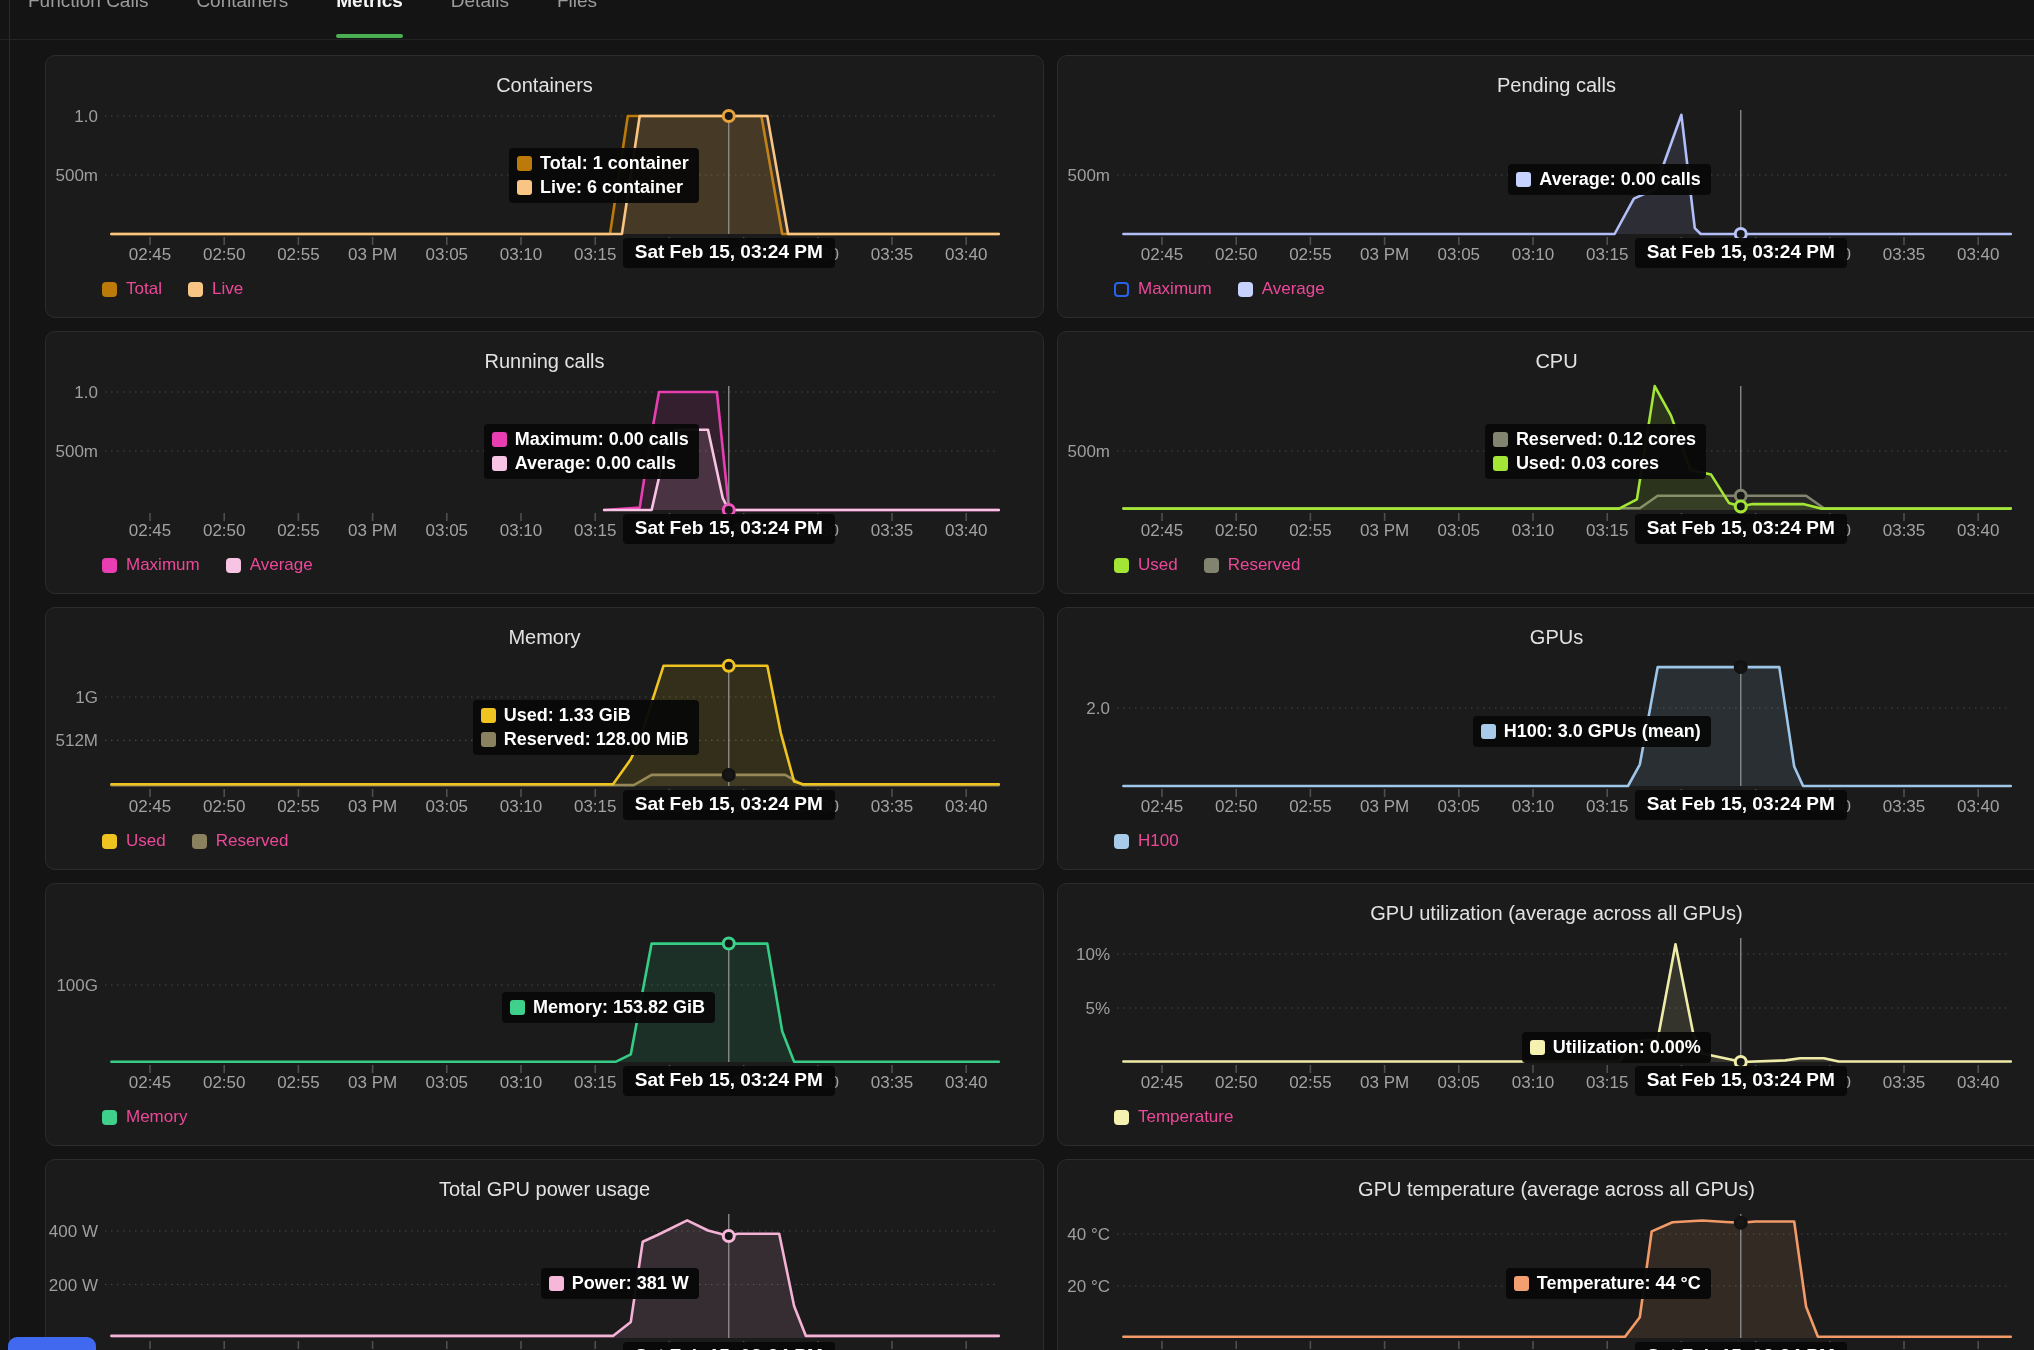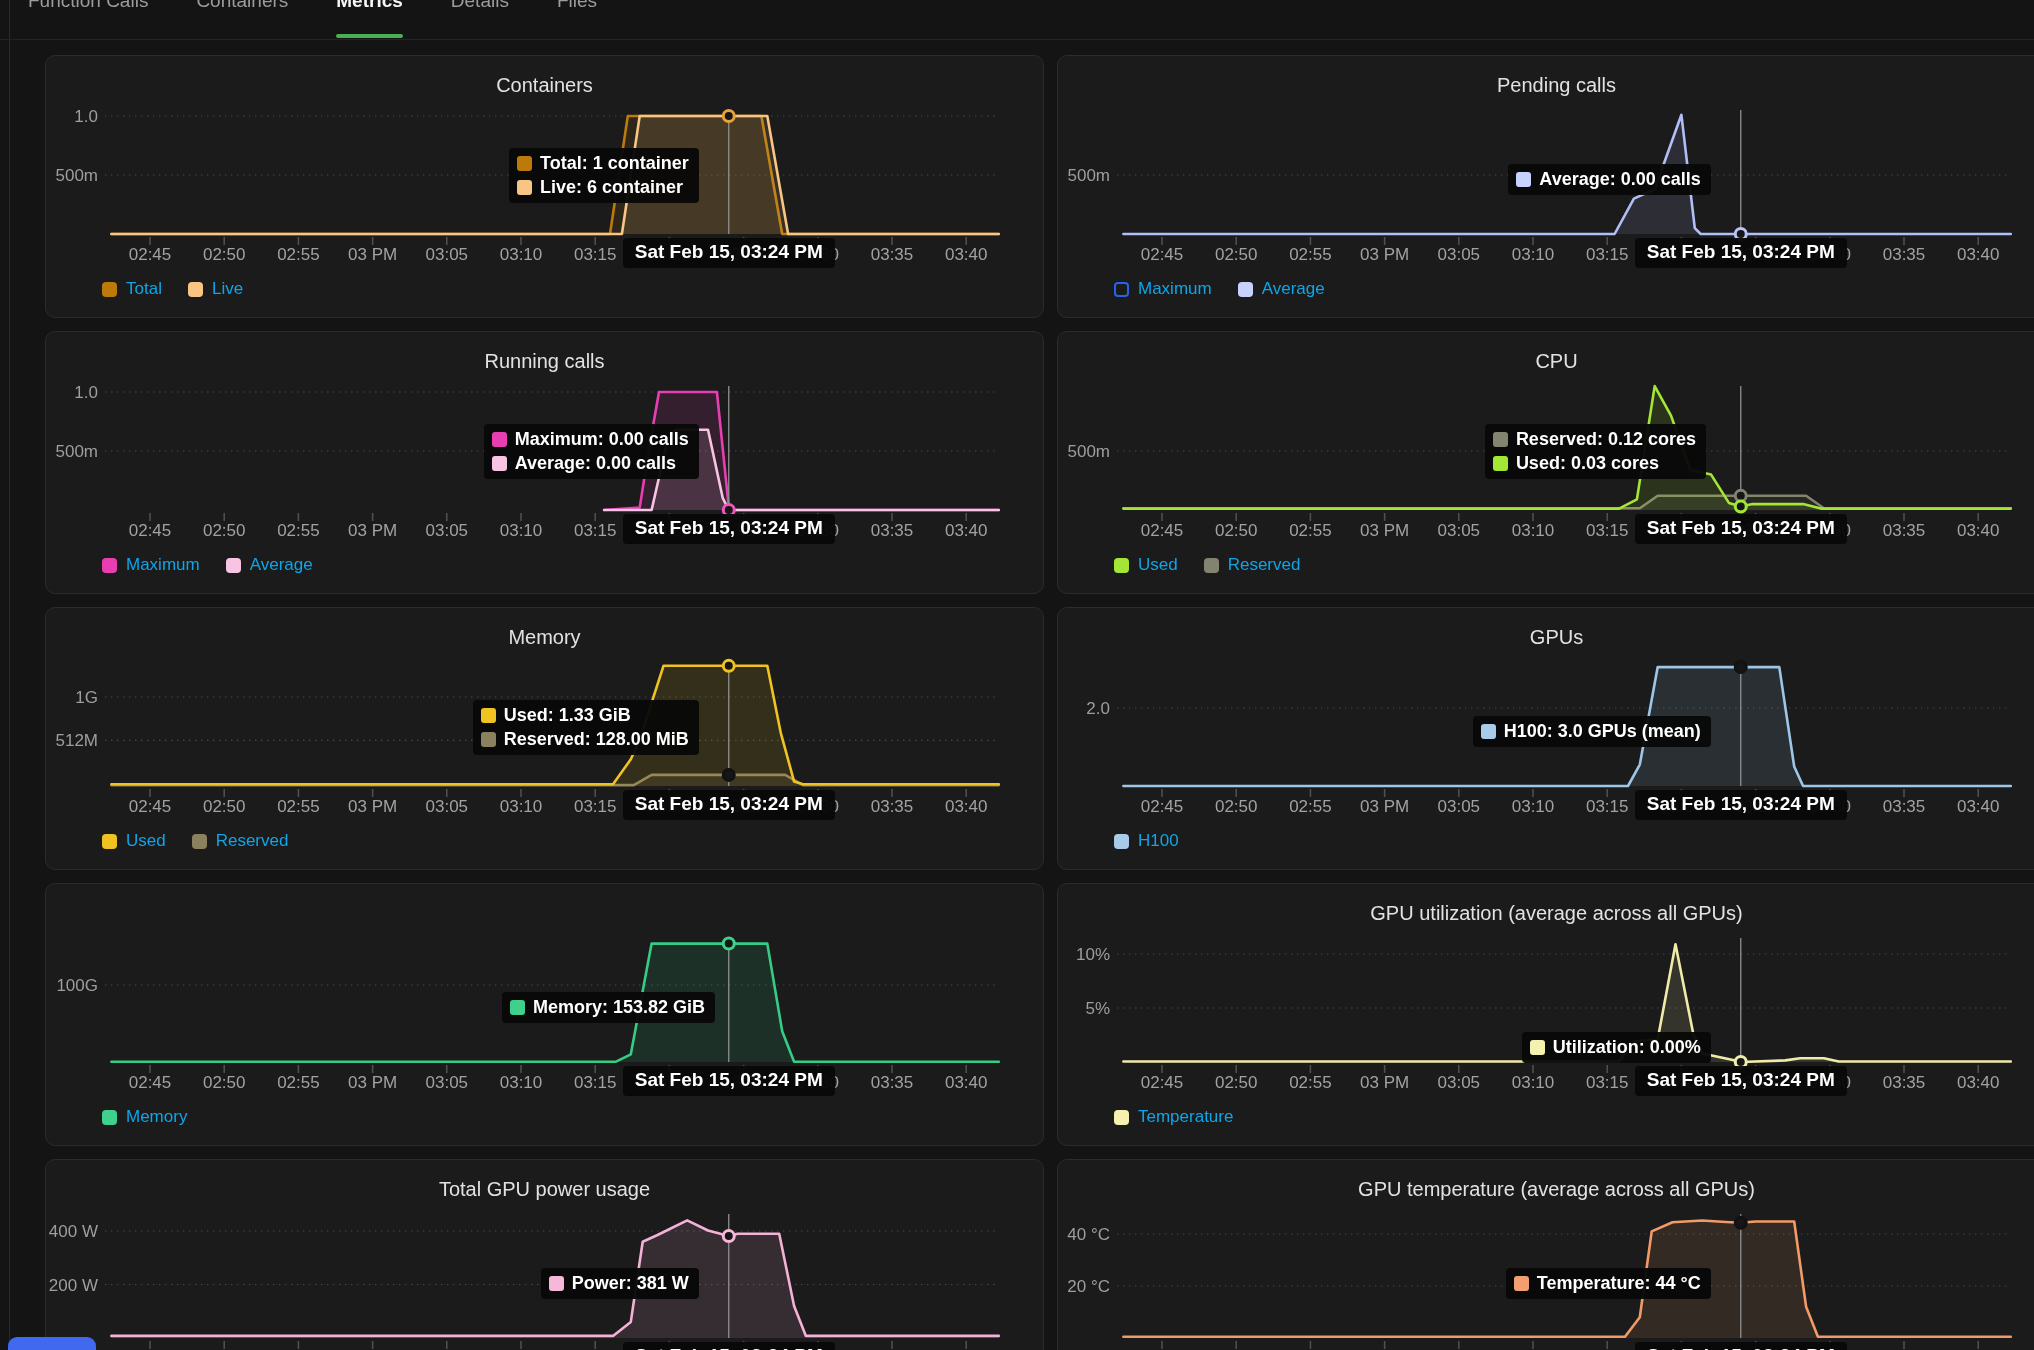--- a/index.html
+++ b/index.html
@@ -36,21 +36,21 @@
   .date-tooltip { position: absolute; transform: translateX(-50%); background: rgba(8,8,8,0.96);
     border-radius: 4px; padding: 3px 12px 5px; font-size: 19px; font-weight: 700; color: #fff;
     white-space: nowrap; z-index: 4; }
 
   
   .legend { position: absolute; left: 56px; top: 223px; display: flex; gap: 26px;
     align-items: center; z-index: 2; }
   .legend-item { display: flex; align-items: center; gap: 9px; cursor: pointer; }
   .legend-item .swatch { width: 15px; height: 15px; border-radius: 4px; }
   .legend-item .swatch.outline { background: transparent !important; border: 2.5px solid; }
-  .legend-item .l-text { font-size: 17px; color: #0ea5e9; }
+  .legend-item .l-text { font-size: 17px; color: #ec4899; }
 
   .chat-launcher { position: absolute; left: 8px; top: 1337px; width: 88px; height: 13px;
     background: #4069f0; border-radius: 9px 9px 0 0; cursor: pointer; }
 </style>
 </head>
 <body>
 
 <div class="page-border"></div>
 
 <nav class="tabbar" id="tabbar">

